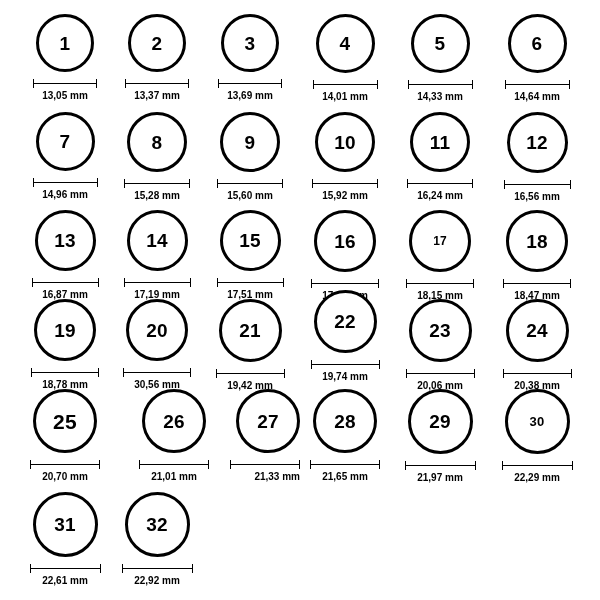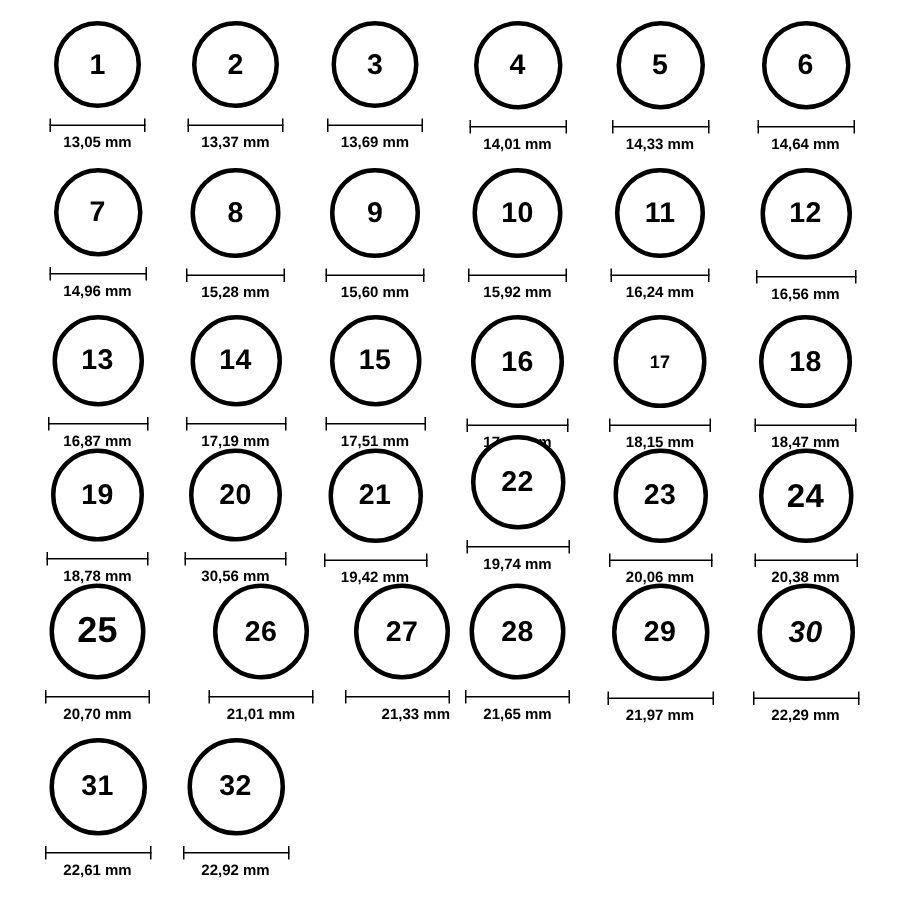--- a/index.html
+++ b/index.html
@@ -324,32 +324,32 @@
       </div>
       <div class="measure" style="width: 69px;">
         <span class="bar"></span>
         <span class="tick left"></span>
         <span class="tick right"></span>
       </div>
       <div class="mm">20,06 mm</div>
     </div>
     <div class="cell" style="left: 487px; top: 299px; width: 100px;">
       <div class="ring" style="width: 63px; height: 63px;">
-        <span class="ring-label" style="font-size: 22px;">24</span>
+        <span class="ring-label" style="font-size: 19px;">24</span>
       </div>
       <div class="measure" style="width: 69px;">
         <span class="bar"></span>
         <span class="tick left"></span>
         <span class="tick right"></span>
       </div>
       <div class="mm">20,38 mm</div>
     </div>
     <div class="cell" style="left: 15px; top: 389px; width: 100px;">
       <div class="ring" style="width: 64px; height: 64px;">
-        <span class="ring-label" style="font-size: 24px;">25</span>
+        <span class="ring-label" style="font-size: 21px;">25</span>
       </div>
       <div class="measure" style="width: 70px;">
         <span class="bar"></span>
         <span class="tick left"></span>
         <span class="tick right"></span>
       </div>
       <div class="mm">20,70 mm</div>
     </div>
     <div class="cell" style="left: 124px; top: 389px; width: 100px;">
       <div class="ring" style="width: 64px; height: 64px;">
@@ -390,21 +390,21 @@
       </div>
       <div class="measure" style="width: 71px;">
         <span class="bar"></span>
         <span class="tick left"></span>
         <span class="tick right"></span>
       </div>
       <div class="mm">21,97 mm</div>
     </div>
     <div class="cell" style="left: 487px; top: 389px; width: 100px;">
       <div class="ring" style="width: 65px; height: 65px;">
-        <span class="ring-label" style="font-size: 20px; font-style: italic;">30</span>
+        <span class="ring-label" style="font-size: 13px;">30</span>
       </div>
       <div class="measure" style="width: 71px;">
         <span class="bar"></span>
         <span class="tick left"></span>
         <span class="tick right"></span>
       </div>
       <div class="mm">22,29 mm</div>
     </div>
     <div class="cell" style="left: 15px; top: 492px; width: 100px;">
       <div class="ring" style="width: 65px; height: 65px;">

